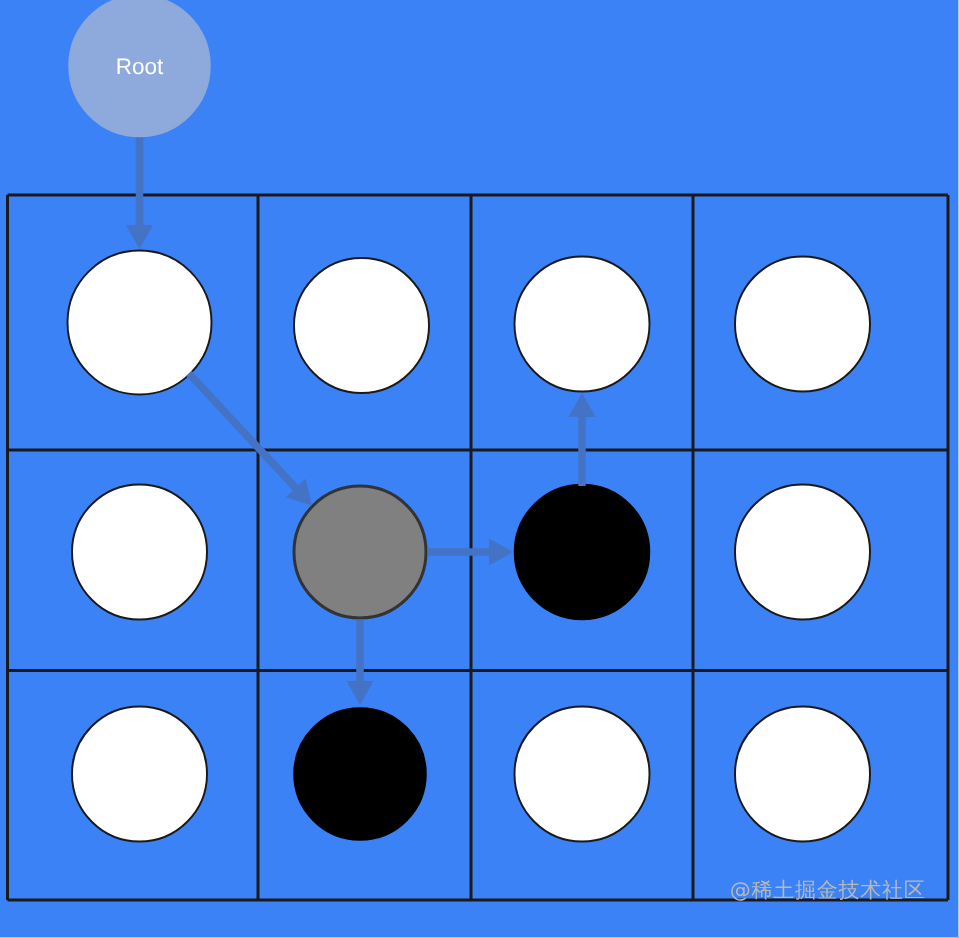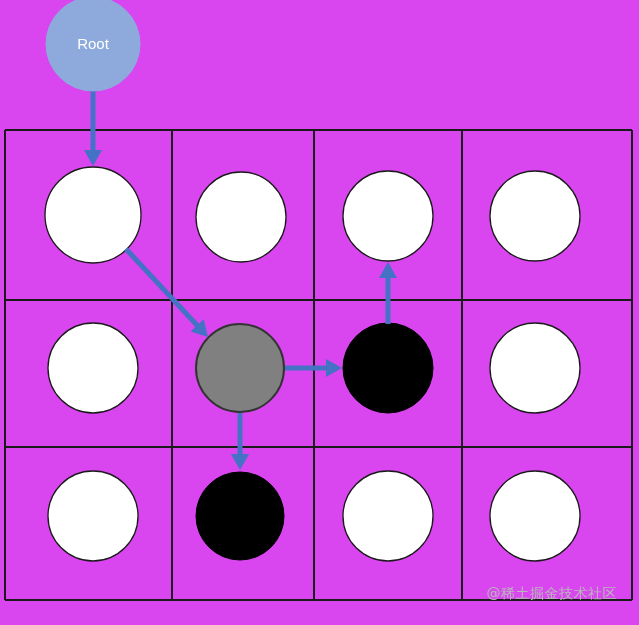--- a/index.html
+++ b/index.html
@@ -8,21 +8,21 @@
     padding: 0;
     background: #ffffff;
   }
   body {
     font-family: "Liberation Sans", sans-serif;
   }
   #canvas {
     position: relative;
     width: 639px;
     height: 625px;
-    background: #d946ef;
+    background: #3b82f6;
     overflow: hidden;
   }
   #diagram-svg {
     position: absolute;
     left: 0;
     top: 0;
     width: 639px;
     height: 625px;
     display: block;
   }

